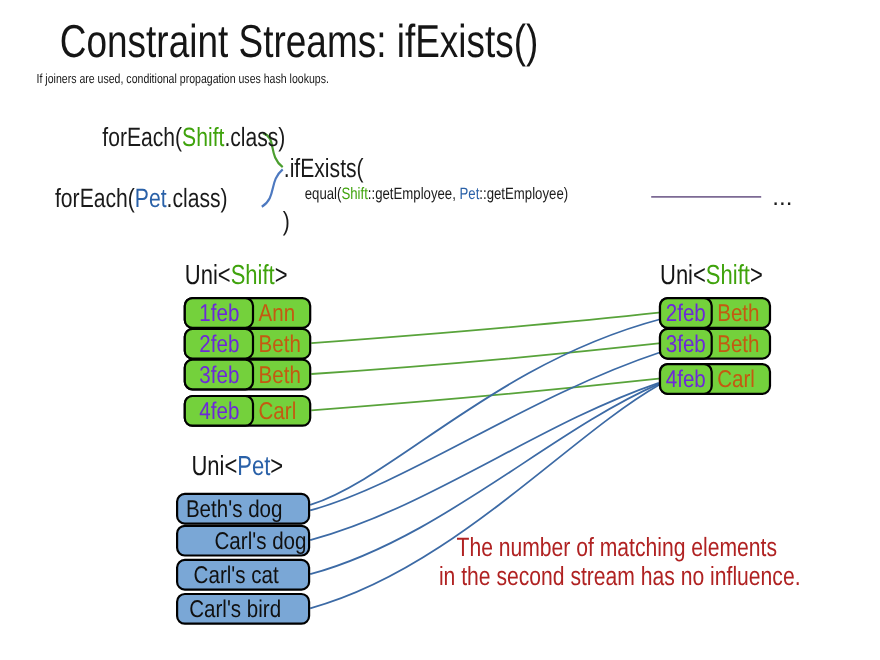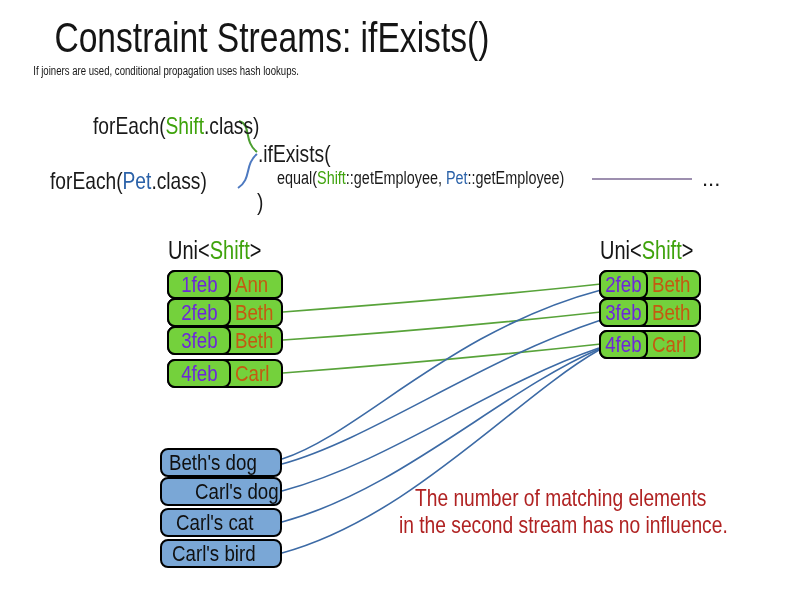--- a/index.html
+++ b/index.html
@@ -5,21 +5,21 @@
   html,body{margin:0;padding:0;background:#fff;}
   .slide{position:relative;width:800px;height:600px;background:#ffffff;overflow:hidden;
          font-family:"Liberation Sans",sans-serif;color:#111;}
   .t{position:absolute;white-space:nowrap;z-index:2;}
   .sx{display:inline-block;transform:scaleX(0.8);transform-origin:0 50%;white-space:nowrap;}
   .ctr{left:0;right:0;text-align:left;}
   .ctr .sx{transform-origin:50% 50%;}
   .title{top:14px;font-size:42px;color:#151515;}
   .subtitle{top:64px;font-size:12px;color:#151515;}
   .code{font-size:24px;color:#1a1a1a;}
-  .equal{font-size:18px;color:#1a1a1a;}
+  .equal{font-size:15px;color:#1a1a1a;}
   .dots{font-size:22px;color:#1a1a1a;}
   .grn{color:var(--green_text);}
   .blu{color:var(--blue_text);}
   .hdr{font-size:25px;color:#151515;}
   .annot{font-size:24px;line-height:27px;color:var(--red_text);}
 
   .srow{position:absolute;height:29px;background:var(--green_fill);border:2px solid #000;
         border-radius:8px;box-sizing:border-box;display:flex;z-index:2;}
   .date{box-sizing:border-box;height:calc(100% + 4px);margin:-2px 0 -2px -2px;border:2px solid #000;
         border-radius:8px;background:var(--green_fill);display:flex;align-items:center;
@@ -84,20 +84,23 @@
   </div>
   <div class="t dots" style="left:702px;top:166px;">
     <span>...</span>
   </div>
 
   <div class="t hdr" style="left:168px;top:236px;">
     <span class="sx"><span>Uni&lt;</span><span class="grn">Shift</span><span>&gt;</span></span>
   </div>
   <div class="t hdr" style="left:600px;top:236px;">
     <span class="sx"><span>Uni&lt;</span><span class="grn">Shift</span><span>&gt;</span></span>
+  </div>
+  <div class="t hdr" style="left:174px;top:410px;">
+    <span class="sx"><span>Uni&lt;</span><span class="blu">Pet</span><span>&gt;</span></span>
   </div>
 
   <div class="srow lt" style="left:167px;top:270px;width:116px;">
     <div class="date">
         <span class="bx">1feb</span>
       </div>
     <div class="nm">
         <span class="bx">Ann</span>
       </div>
   </div>

